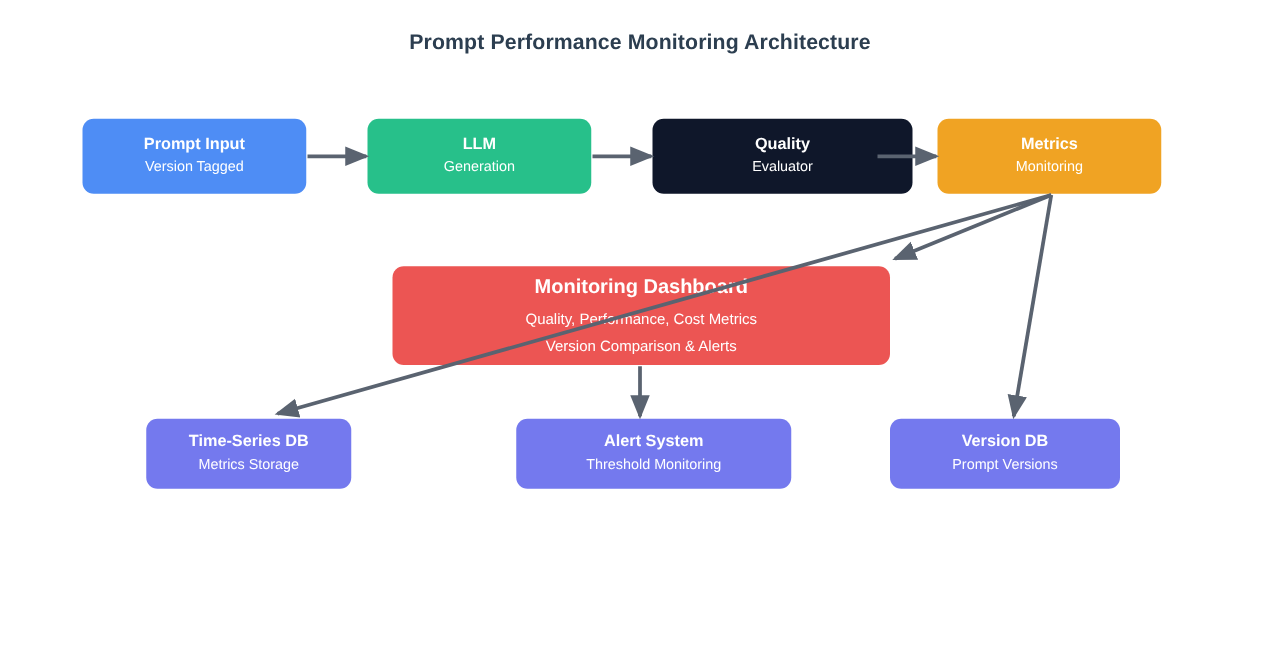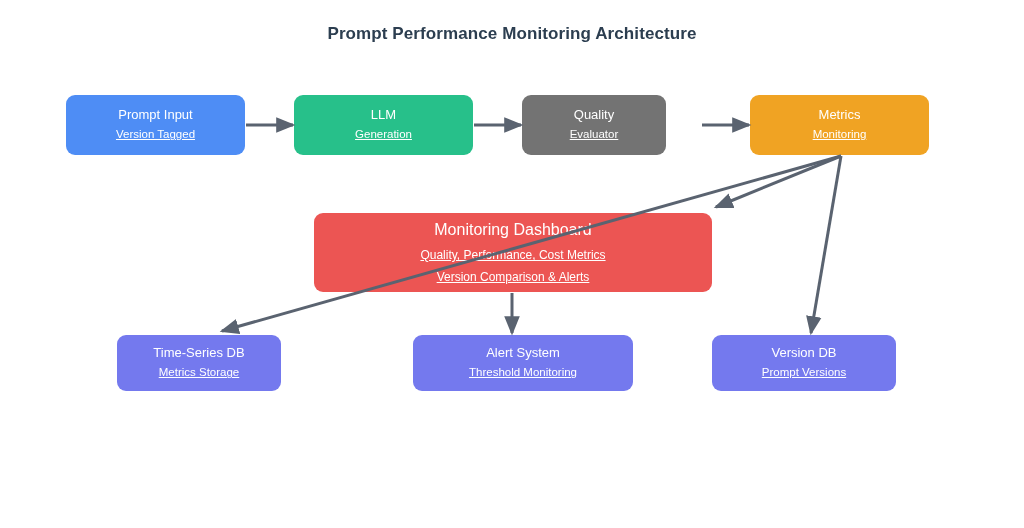--- a/index.html
+++ b/index.html
@@ -48,44 +48,43 @@
     display: flex;
     flex-direction: column;
     align-items: center;
     justify-content: center;
     color: #ffffff;
     text-align: center;
     z-index: 3;
   }
   .node .node-title {
     font-size: 13px;
-    font-weight: normal;
+    font-weight: bold;
     line-height: 1.25;
     margin-bottom: 4px;
   }
   .node .node-sub {
     font-size: 11.5px;
     font-weight: normal;
     line-height: 1.35;
-    text-decoration: underline;
   }
   .node.big .node-title {
     font-size: 16px;
     margin-bottom: 7px;
   }
   .node.big .node-sub {
     font-size: 12px;
     margin-bottom: 5px;
   }
   .node.big .node-sub:last-child { margin-bottom: 0; }
 
   
   #node-prompt-input { left: 66px;  top: 95px;  width: 179px; height: 60px; background: #4e8df5; }
   #node-llm          { left: 294px; top: 95px;  width: 179px; height: 60px; background: #27c08a; }
-  #node-quality      { left: 522px; top: 95px;  width: 144px; height: 60px; background: #737373; }
+  #node-quality      { left: 522px; top: 95px;  width: 208px; height: 60px; background: #0f172a; }
   #node-metrics      { left: 750px; top: 95px;  width: 179px; height: 60px; background: #f0a323; }
 
   
   #node-dashboard    { left: 314px; top: 213px; width: 398px; height: 79px; background: #ec5553; }
 
   
   #node-timeseries-db { left: 117px; top: 335px; width: 164px; height: 56px; background: #7479ee; }
   #node-alert-system  { left: 413px; top: 335px; width: 220px; height: 56px; background: #7479ee; }
   #node-version-db    { left: 712px; top: 335px; width: 184px; height: 56px; background: #7479ee; }
 </style>

